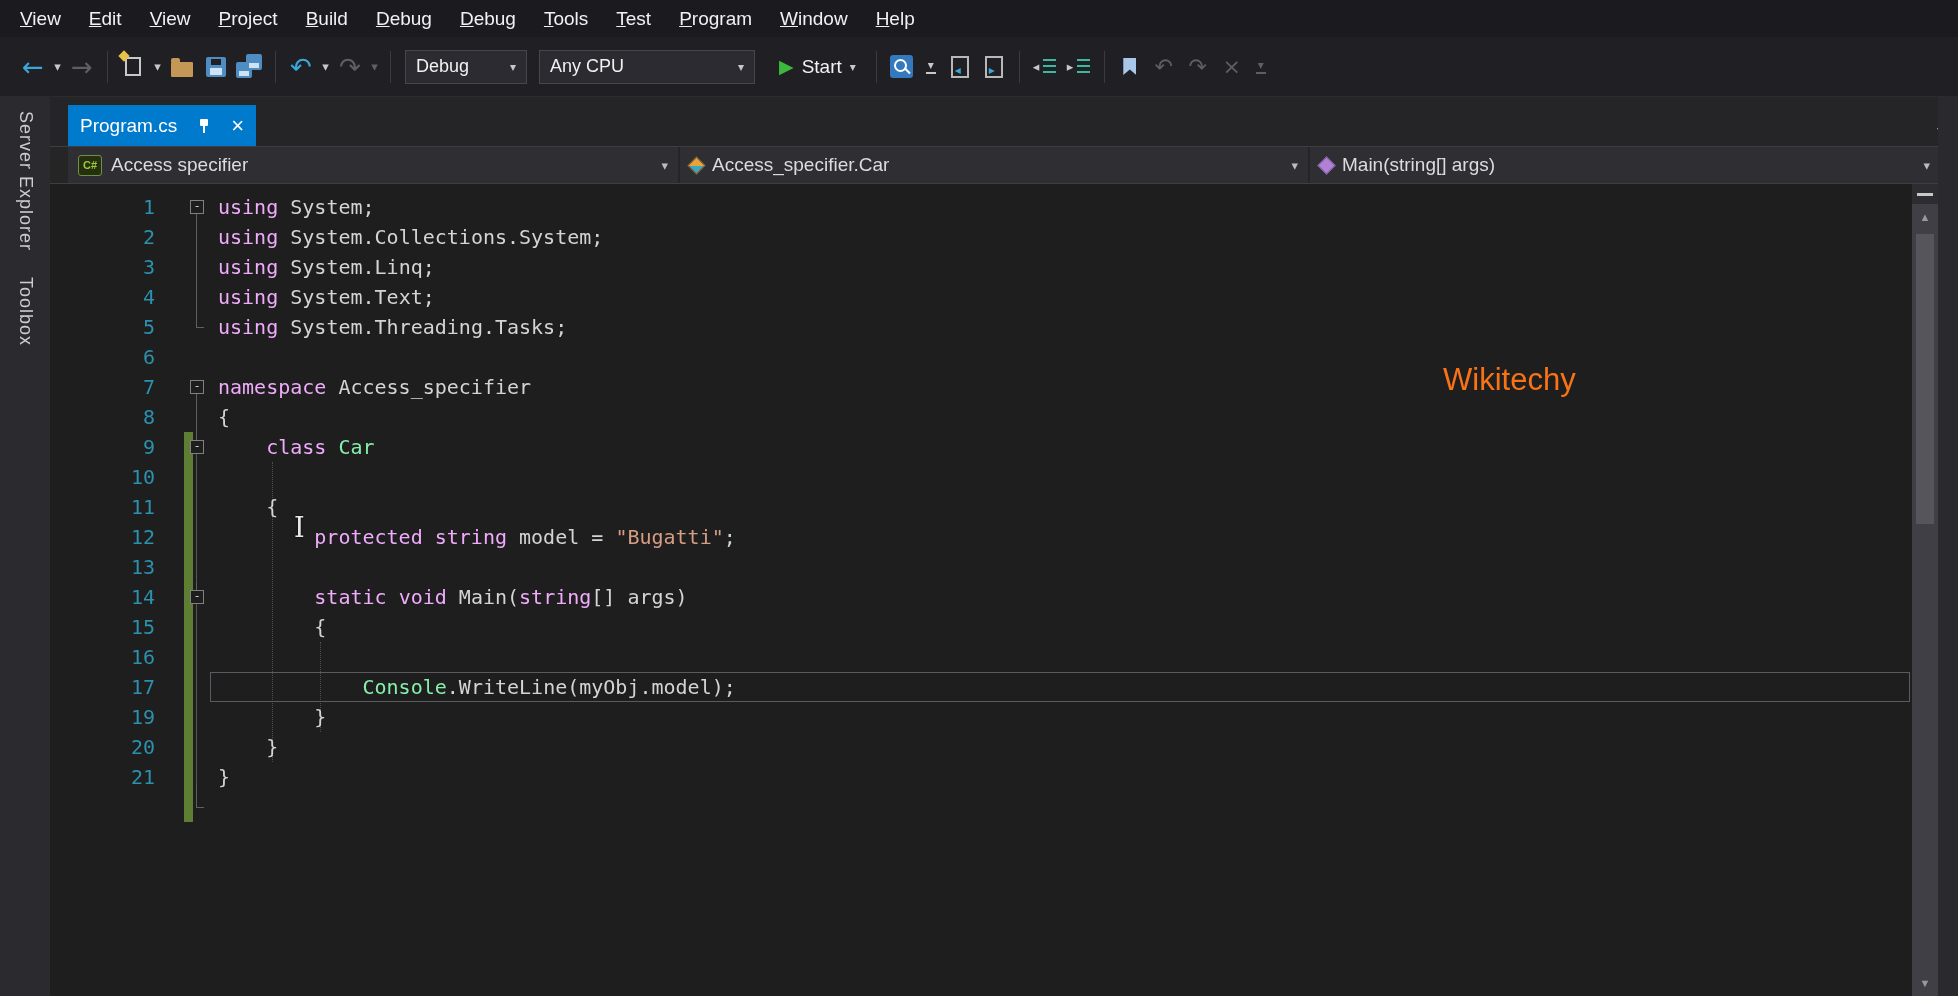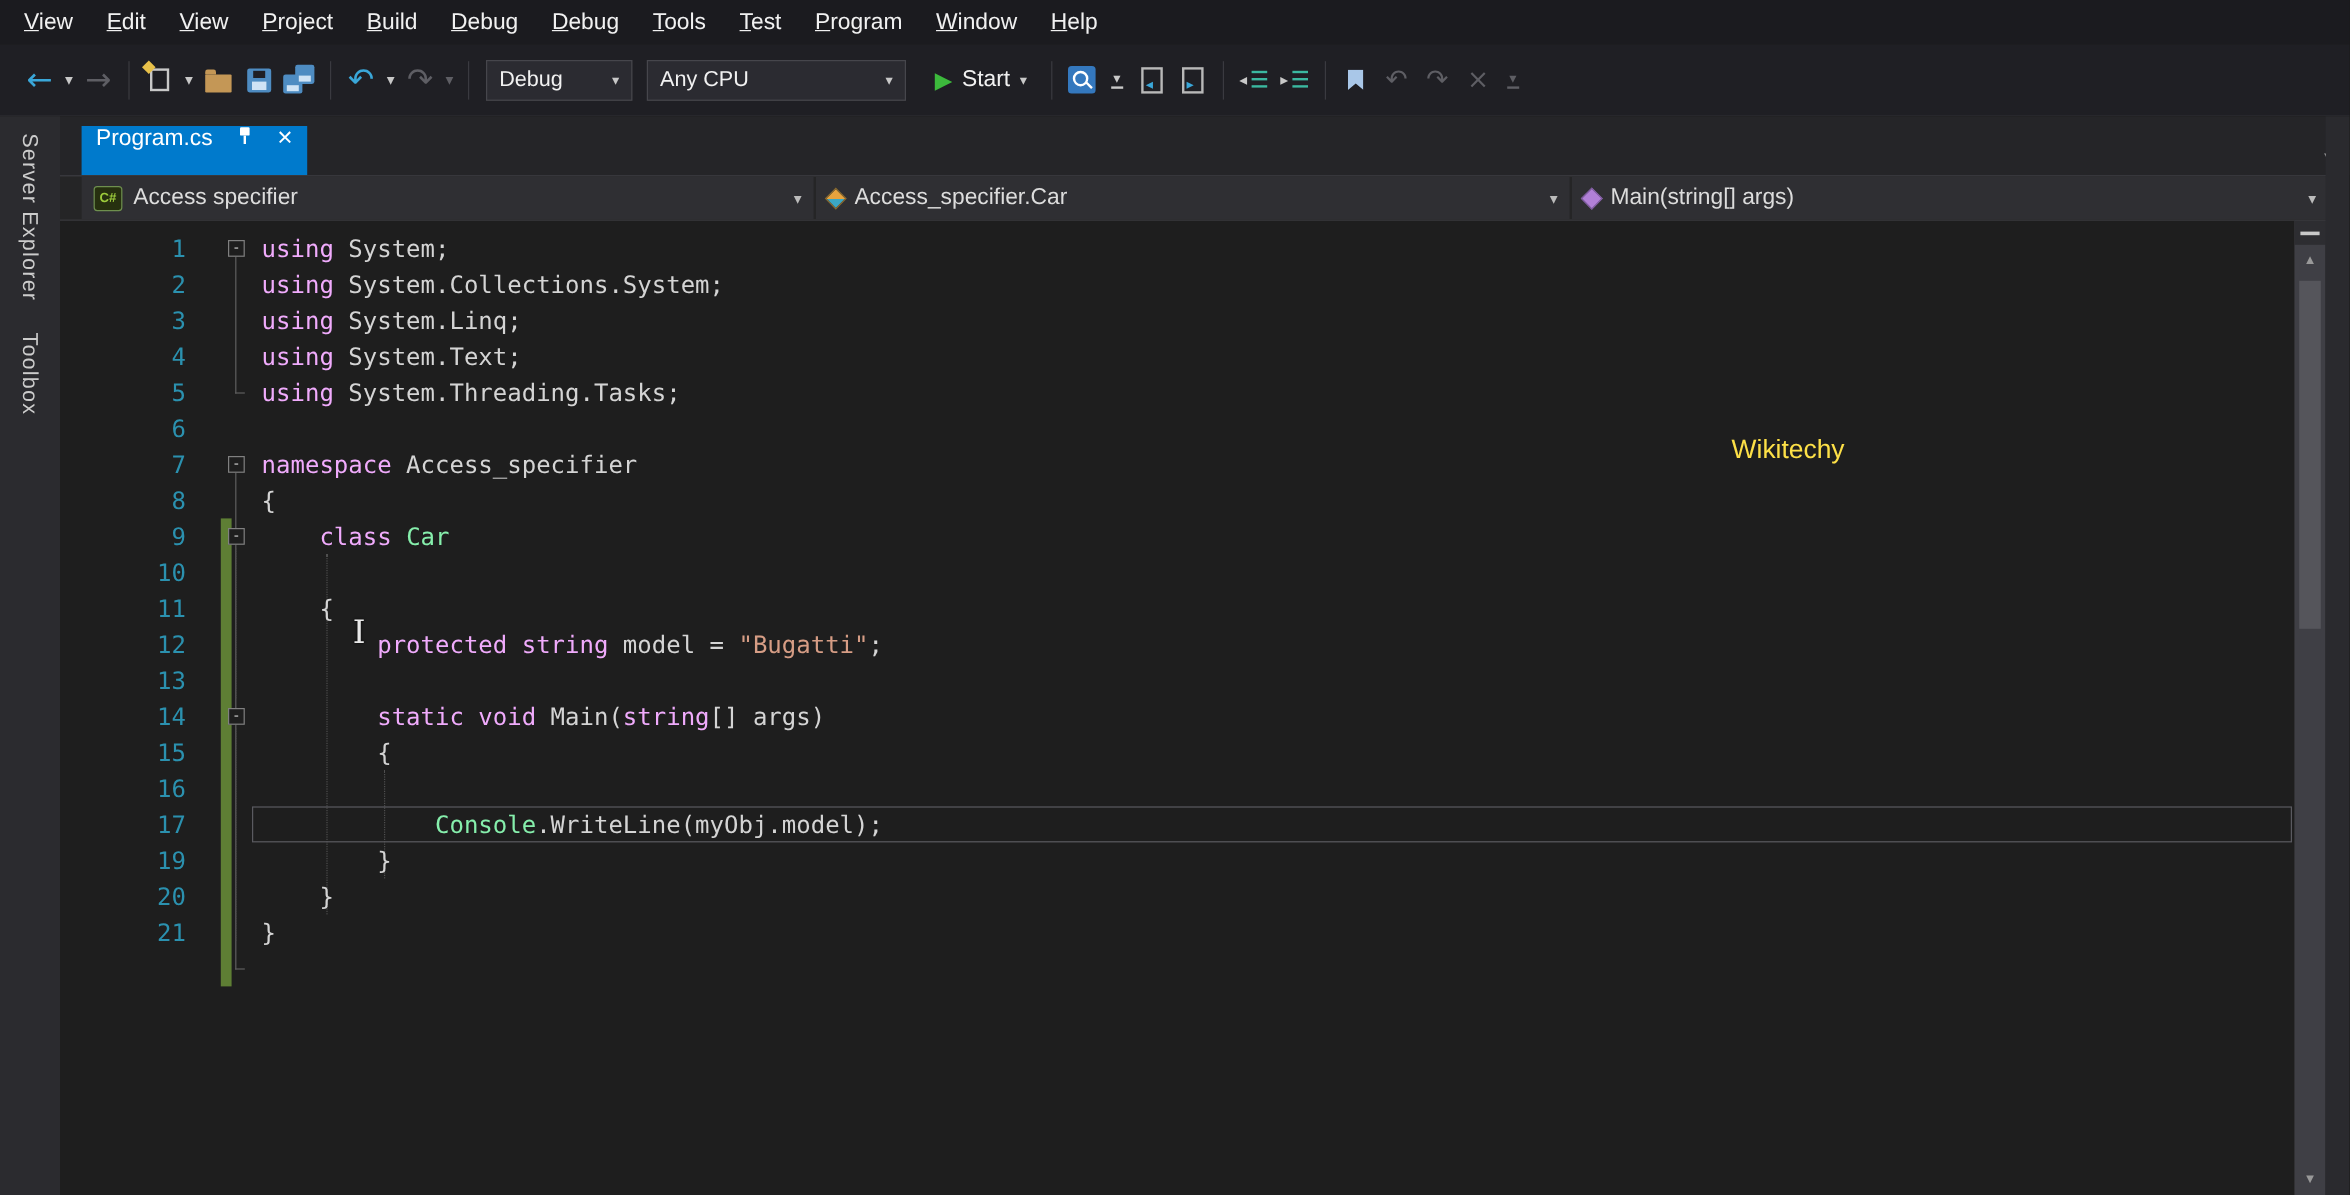--- a/index.html
+++ b/index.html
@@ -58,21 +58,21 @@
   .indenticon .ia{position:absolute;left:0;top:2px;font-size:13px;color:#C8C8C8;line-height:13px}
   .bookmark{width:13px;height:17px;background:#A9C7E8;clip-path:polygon(0 0,100% 0,100% 100%,50% 68%,0 100%)}
 
   
   .left-strip{position:absolute;left:0;top:97px;width:50px;height:899px;background:#2B2B2F;display:flex;flex-direction:column;align-items:center;padding-top:14px;gap:26px}
   .side-tab{writing-mode:vertical-rl;font-size:18px;color:#CCCCCC;letter-spacing:1px;cursor:pointer}
 
   
   .doc-well{position:absolute;left:50px;top:97px;width:1908px;height:899px;background:#1E1E1E}
   .tab-bar{position:relative;height:49px;background:#252528}
-  .tab{position:absolute;left:18px;bottom:0;height:41px;background:#007ACC;display:flex;align-items:flex-start;gap:20px;padding:0 12px;cursor:pointer}
+  .tab{position:absolute;left:18px;bottom:0;height:41px;background:#007ACC;display:flex;align-items:center;gap:20px;padding:0 12px;cursor:pointer}
   .tab-label{color:#FFFFFF;font-size:19px}
   .pin-icon{position:relative;width:14px;height:16px;display:inline-block}
   .pin-icon::before{content:"";position:absolute;left:3px;top:1px;width:8px;height:7px;background:#fff;border-radius:1px}
   .pin-icon::after{content:"";position:absolute;left:6px;top:8px;width:2px;height:7px;background:#fff}
   .tab-close{color:#FFFFFF;font-size:22px;line-height:20px;cursor:pointer}
   .tabbar-chev{position:absolute;right:14px;bottom:8px;font-size:14px;color:#C8C8C8;cursor:pointer}
 
   
   .nav-bar{position:relative;height:38px;background:#252526;display:flex;gap:2px;padding-left:18px;border-top:1px solid #3E3E42;border-bottom:1px solid #3E3E42;width:1892px}
   .nav-sec{height:36px;background:#2F2F33;display:flex;align-items:center;padding:0 10px;cursor:pointer}
@@ -96,21 +96,21 @@
   .code-text{white-space:pre;padding-left:8px}
   .tok-k{color:#f0abfc}
   .tok-t{color:#86efac}
   .tok-s{color:#D69D85}
   .tok-p{color:#D4D4D4}
   
   .change-bar{position:absolute;left:134px;width:9px;z-index:1}
   .bracket{position:absolute;width:8px;border-left:1px solid #5F5F5F;border-bottom:1px solid #5F5F5F;z-index:1}
   .dotguide{position:absolute;width:1px;border-left:1px dotted #4F4F4F;z-index:1}
   .current-line{position:absolute;left:160px;width:1700px;height:30px;border:1px solid #5A5A60;z-index:3;pointer-events:none}
-  .watermark{position:absolute;left:1393px;top:178px;color:#fde047;font-size:22px;z-index:3}
+  .watermark{position:absolute;left:1393px;top:178px;color:#f97316;font-size:31px;z-index:3}
   .ibeam{position:absolute;left:244px;top:328px;z-index:4;color:#E8E8E8;font-family:"DejaVu Serif",serif;font-size:27px;text-shadow:0 0 2px #000}
 
   
   .vscroll{position:absolute;left:1912px;top:184px;width:26px;height:812px;background:#3F3F45}
   .split-grip{position:absolute;left:0;top:0;width:26px;height:20px;background:#2D2D31;display:flex;align-items:center;justify-content:center;cursor:row-resize}
   .split-grip::before{content:"";width:16px;height:3px;background:#C8C8C8}
   .sarrow{position:absolute;left:0;width:26px;height:22px;display:flex;align-items:center;justify-content:center;font-size:11px;color:#999999;cursor:pointer}
   .sarrow.up{top:22px}
   .sarrow.down{bottom:2px}
   .sthumb{position:absolute;left:4px;top:50px;width:18px;height:290px;background:#55555B;cursor:grab}

